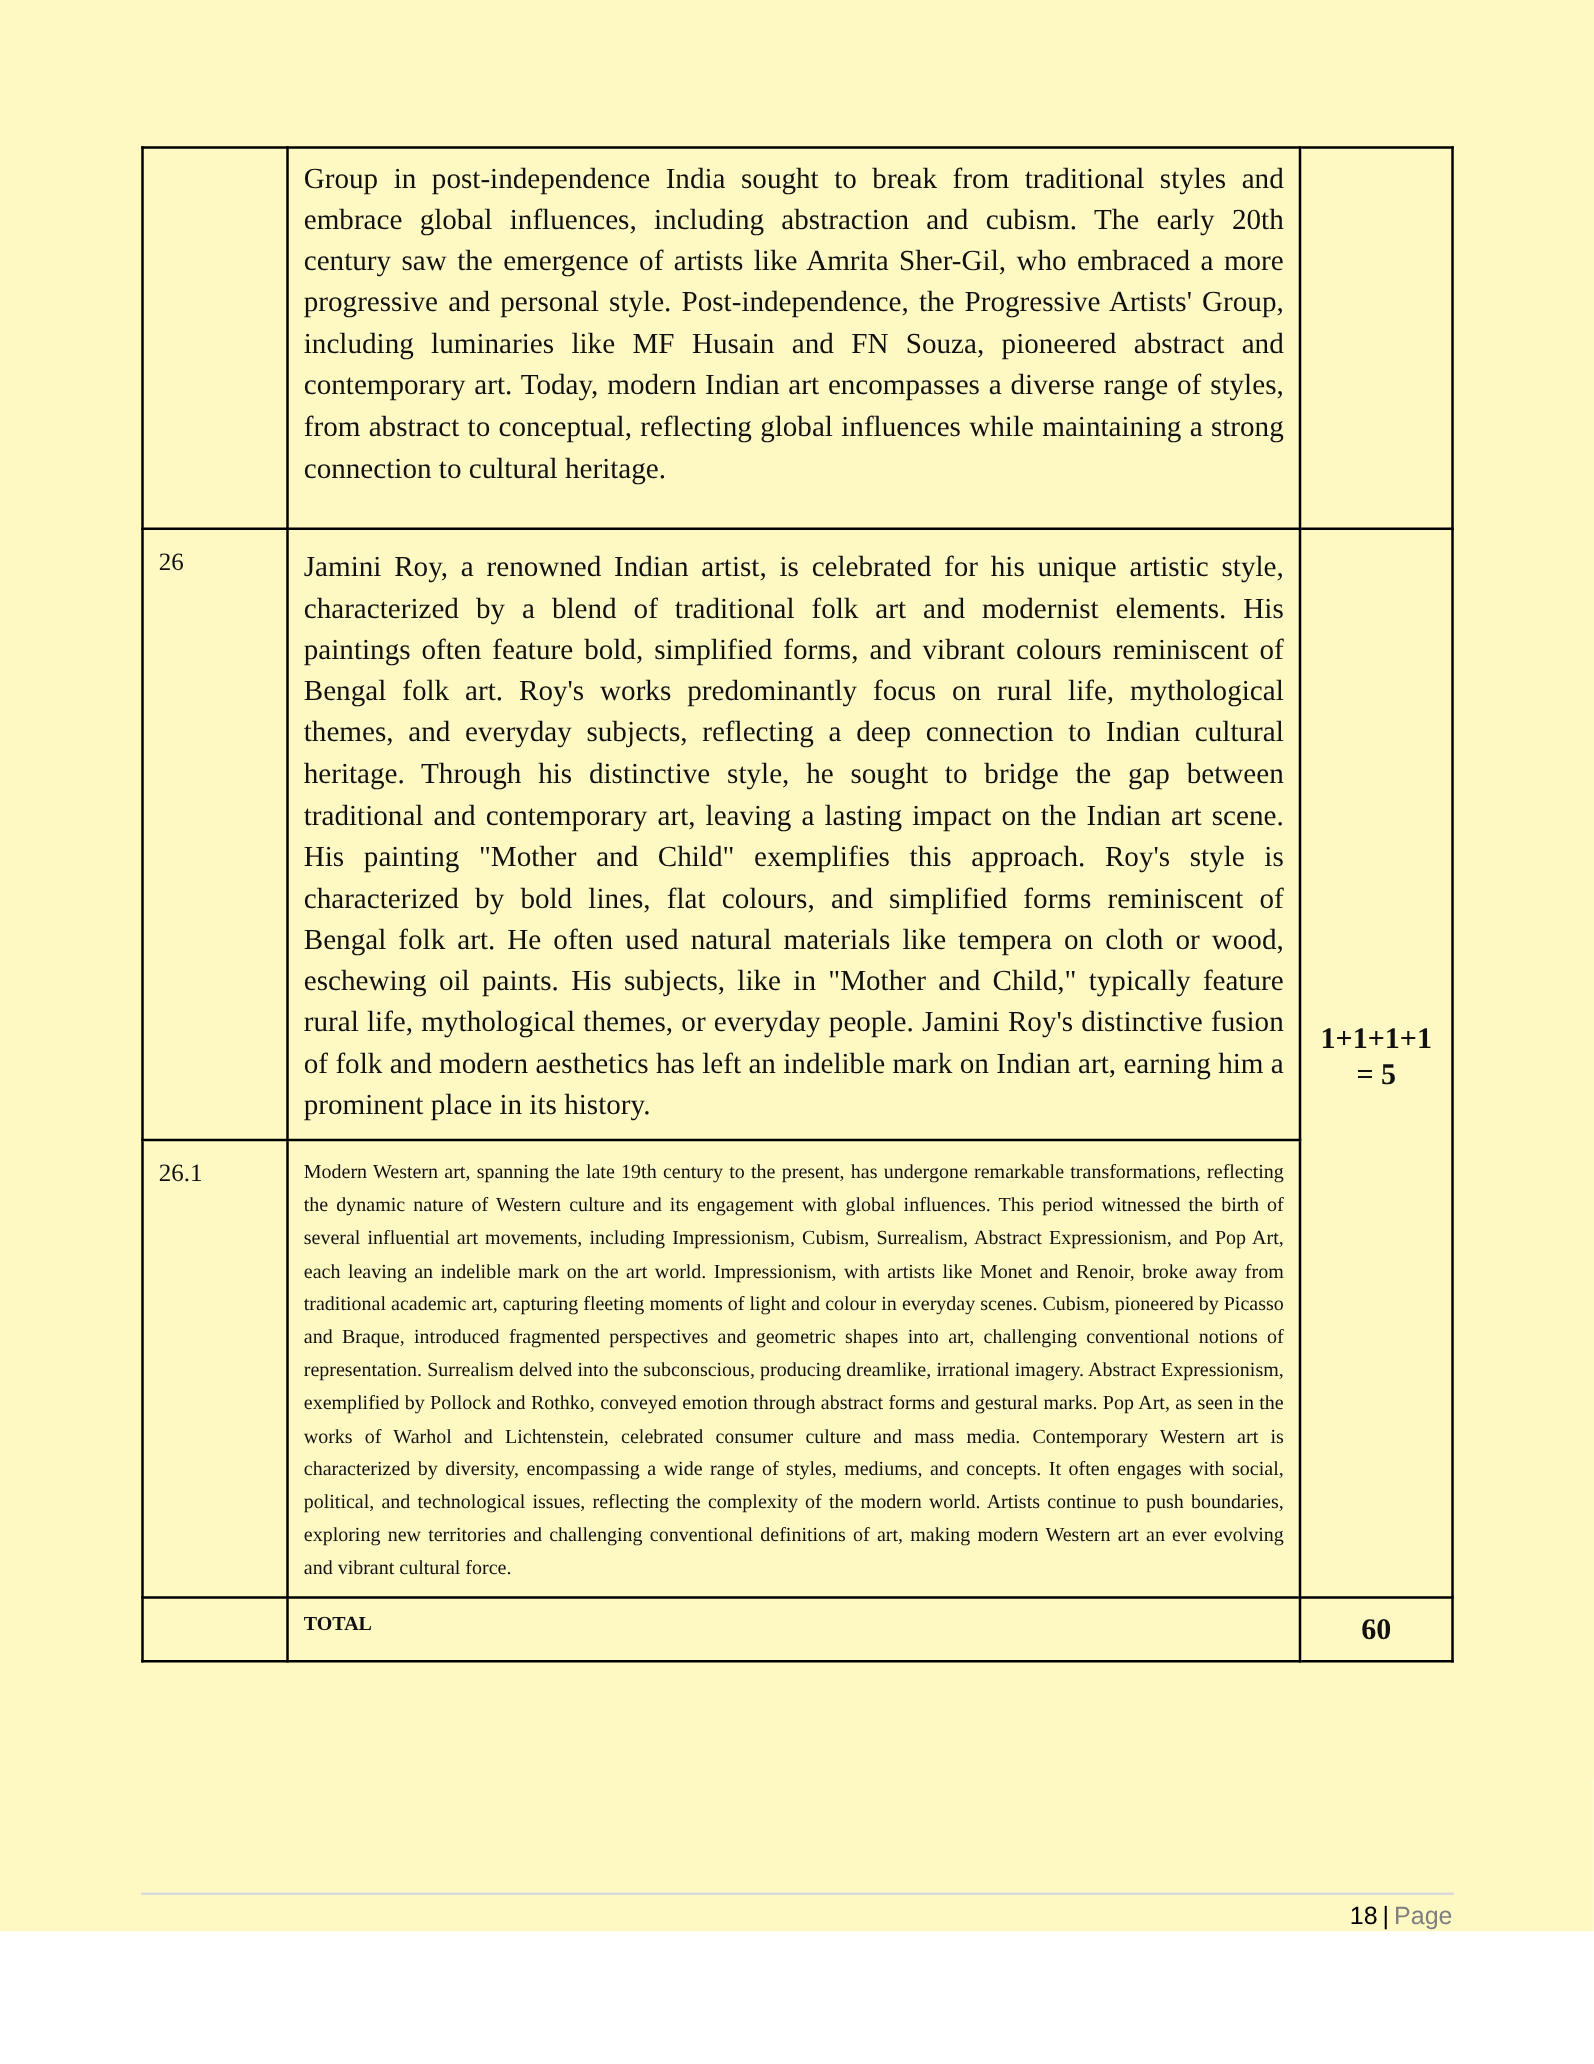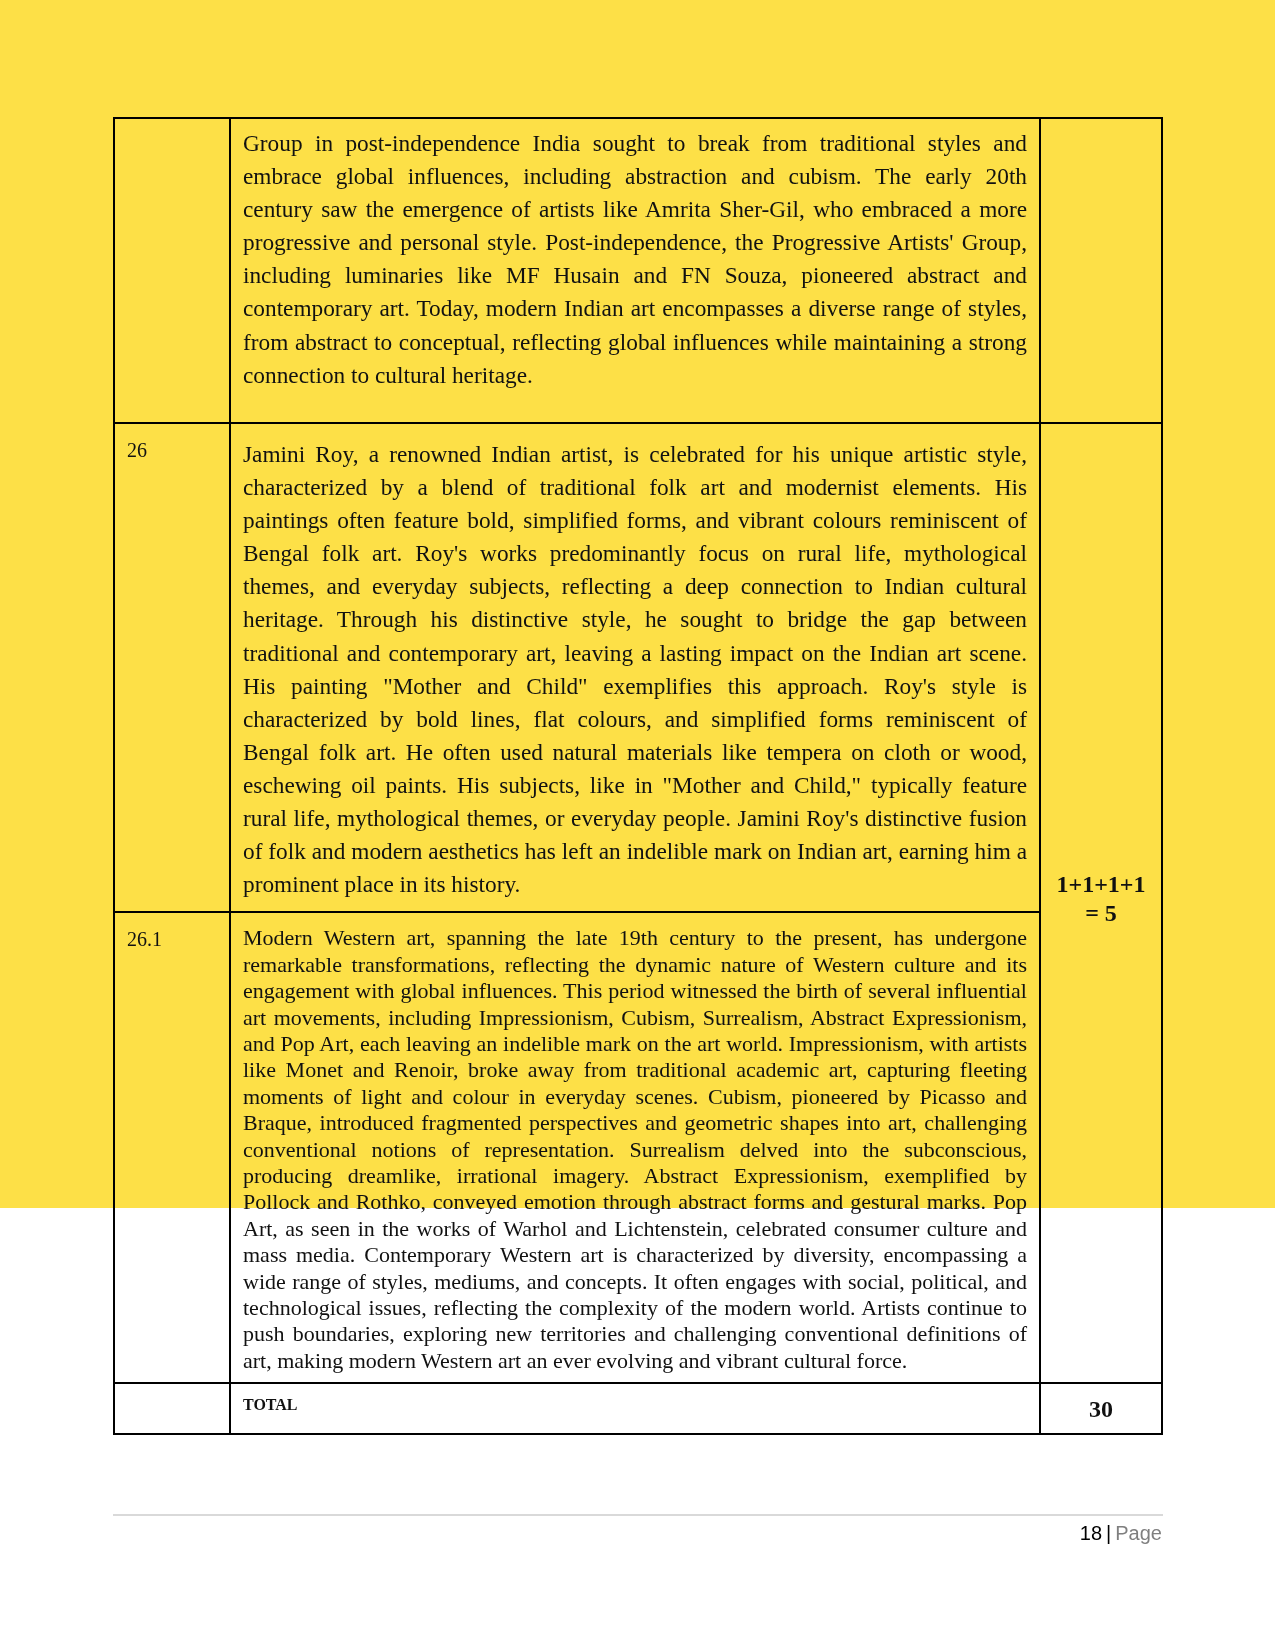--- a/index.html
+++ b/index.html
@@ -1,29 +1,29 @@
 <!DOCTYPE html>
 <html><head>
 <meta charset="utf-8">
 <style>
   html, body { margin: 0; padding: 0; background: #ffffff; }
   body { width: 1275px; height: 1651px; position: relative; overflow: hidden; }
-  .page { position: absolute; left: 0; top: 0; width: 1275px; height: 1208px; background: #fde047; }
+  .page { position: absolute; left: 0; top: 0; width: 1275px; height: 1545px; background: #fef9c3; }
   .tbl {
     position: absolute; left: 113px; top: 117px; width: 1050px;
     border-collapse: collapse; table-layout: fixed;
     font-family: "Liberation Serif", "DejaVu Serif", serif; color: #111;
   }
   .tbl td { border: 2px solid #000; vertical-align: top; padding: 0; }
   .c1 { width: 116px; }
   .c2 { width: 810px; }
   .c3 { width: 122px; }
   .num { font-size: 20px; padding: 14px 0 0 12px !important; line-height: 1.2; }
   .txt { font-size: 23.3px; line-height: 33.1px; text-align: justify; padding: 8px 12px 10px 12px !important; }
-  .txt-small { font-size: 22px; line-height: 26.4px; text-align: justify; padding: 12px 12px 8px 12px !important; }
+  .txt-small { font-size: 16px; line-height: 26.4px; text-align: justify; padding: 12px 12px 8px 12px !important; }
   .marks-cell { vertical-align: middle !important; text-align: center; }
   .marks { font-weight: bold; font-size: 24px; line-height: 29px; text-align: center; position: relative; top: -4px; }
   .total-label { font-weight: bold; font-size: 16px; padding: 12px 12px 10px 12px !important; margin-top: 33px; }
   .total-val { font-weight: bold; font-size: 24px; text-align: center; padding: 12px 0 10px 0 !important; }
   .row-first td { height: 285px; }
   .row-26 td.txt { padding-top: 14px !important; border-radius: 23px; }
   .footer-line { position: absolute; left: 113px; top: 1514px; width: 1050px; height: 2px; background: #d9d9d9; }
   .footer { position: absolute; right: 113px; top: 1522px; font-family: "Liberation Sans", "DejaVu Sans", sans-serif; font-size: 20px; color: #000; }
   .footer .sep { margin: 0 4px; }
   .footer .pg { color: #7f7f7f; }
@@ -54,21 +54,21 @@
         </div>
       </td>
     </tr>
     <tr>
       <td class="num">26.1</td>
       <td class="txt-small">Modern Western art, spanning the late 19th century to the present, has undergone remarkable transformations, reflecting the dynamic nature of Western culture and its engagement with global influences. This period witnessed the birth of several influential art movements, including Impressionism, Cubism, Surrealism, Abstract Expressionism, and Pop Art, each leaving an indelible mark on the art world. Impressionism, with artists like Monet and Renoir, broke away from traditional academic art, capturing fleeting moments of light and colour in everyday scenes. Cubism, pioneered by Picasso and Braque, introduced fragmented perspectives and geometric shapes into art, challenging conventional notions of representation. Surrealism delved into the subconscious, producing dreamlike, irrational imagery. Abstract Expressionism, exemplified by Pollock and Rothko, conveyed emotion through abstract forms and gestural marks. Pop Art, as seen in the works of Warhol and Lichtenstein, celebrated consumer culture and mass media. Contemporary Western art is characterized by diversity, encompassing a wide range of styles, mediums, and concepts. It often engages with social, political, and technological issues, reflecting the complexity of the modern world. Artists continue to push boundaries, exploring new territories and challenging conventional definitions of art, making modern Western art an ever evolving and vibrant cultural force.</td>
     </tr>
     <tr>
       <td></td>
       <td class="total-label">TOTAL</td>
-      <td class="total-val">30</td>
+      <td class="total-val">60</td>
     </tr>
   </tbody>
     </table>
 
   <div class="footer-line"></div>
   <div class="footer">
     <span>18</span><span class="sep">|</span><span class="pg">Page</span>
   </div>
 </div>
 

